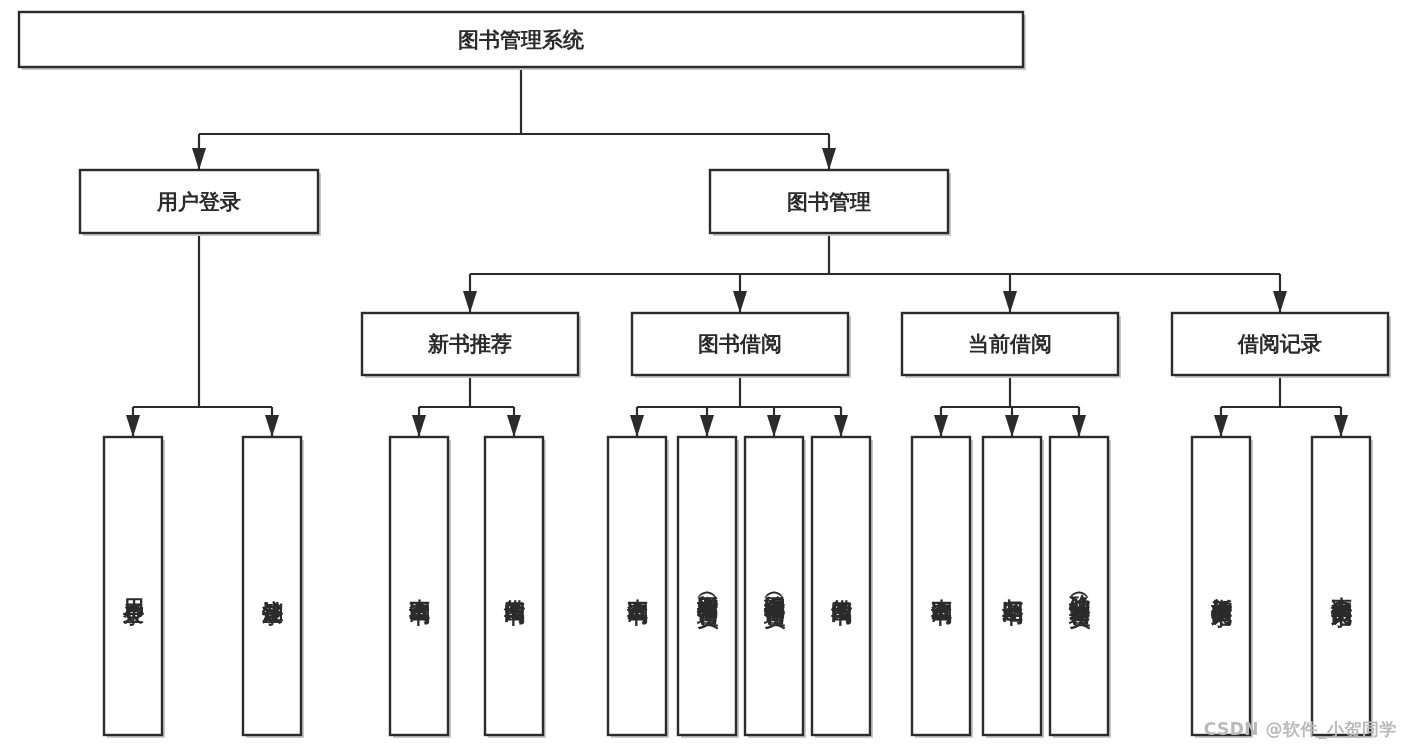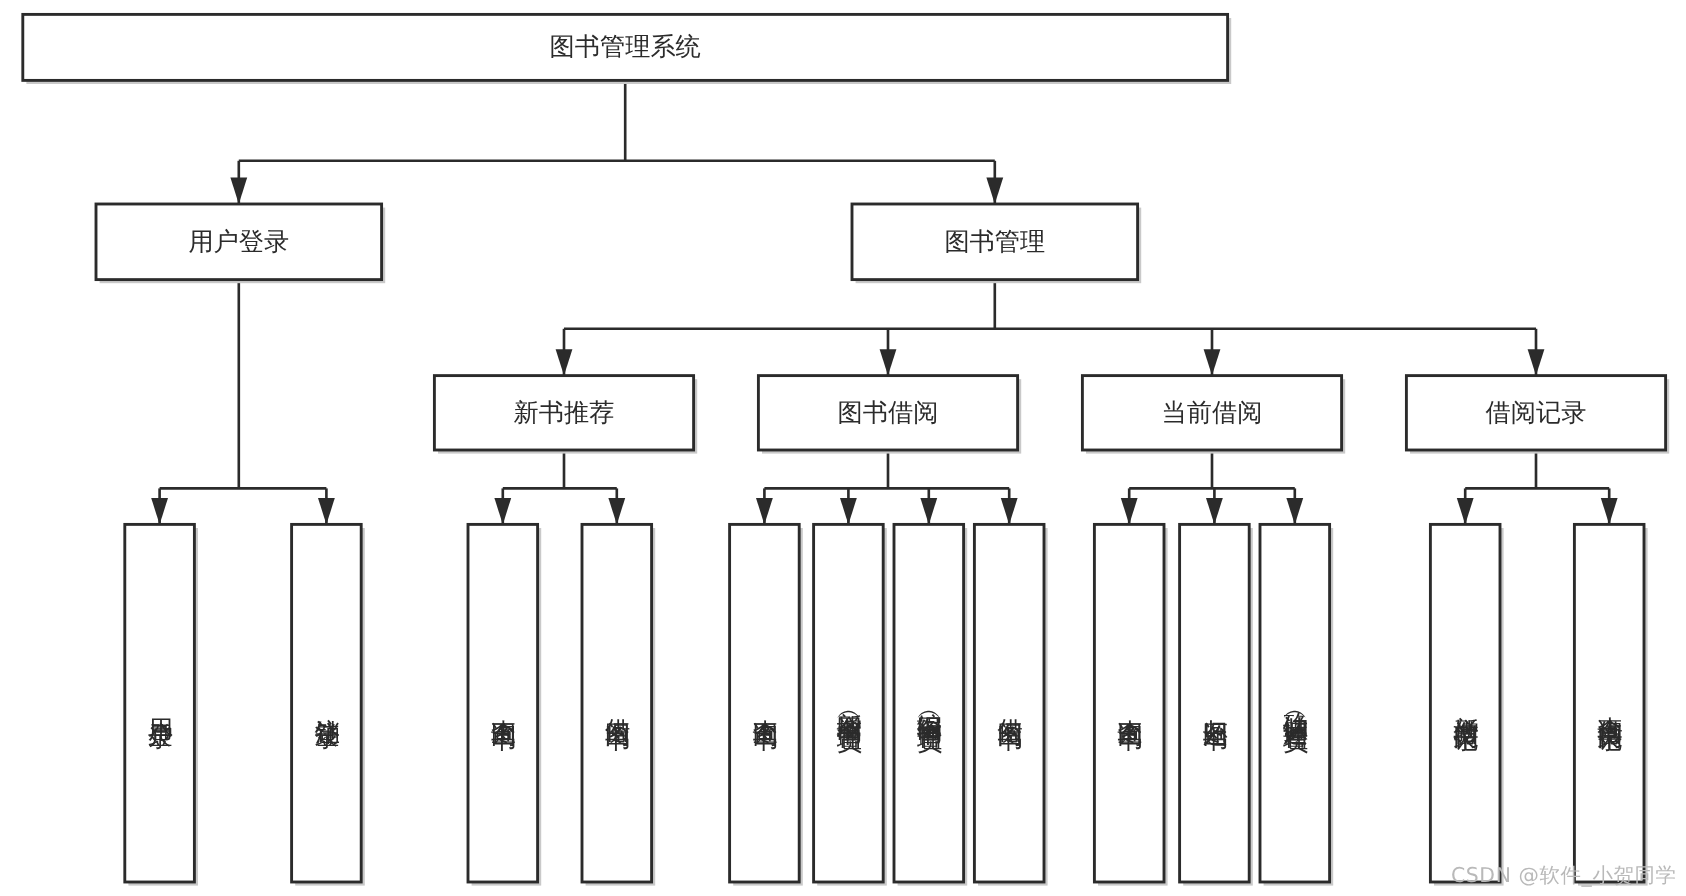--- a/index.html
+++ b/index.html
@@ -12,20 +12,21 @@
     height: 747px;
     font-family: "DejaVu Sans", "Liberation Sans", sans-serif;
     overflow: hidden;
     position: relative;
   }
   #diagram-root {
     position: relative;
     width: 1405px;
     height: 747px;
     background: #ffffff;
+    font-weight: bold;
   }
   svg#tree-svg {
     position: absolute;
     left: 0;
     top: 0;
     width: 1405px;
     height: 747px;
     display: block;
   }
   .node-box {

